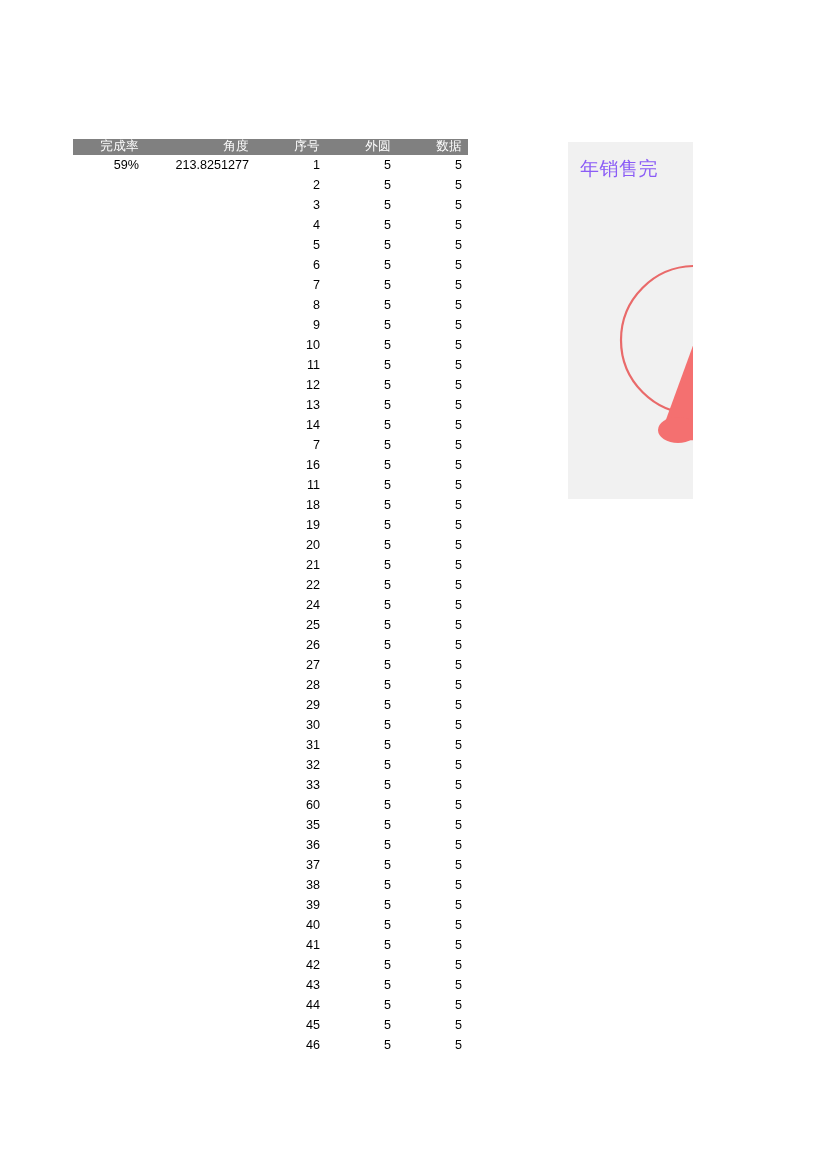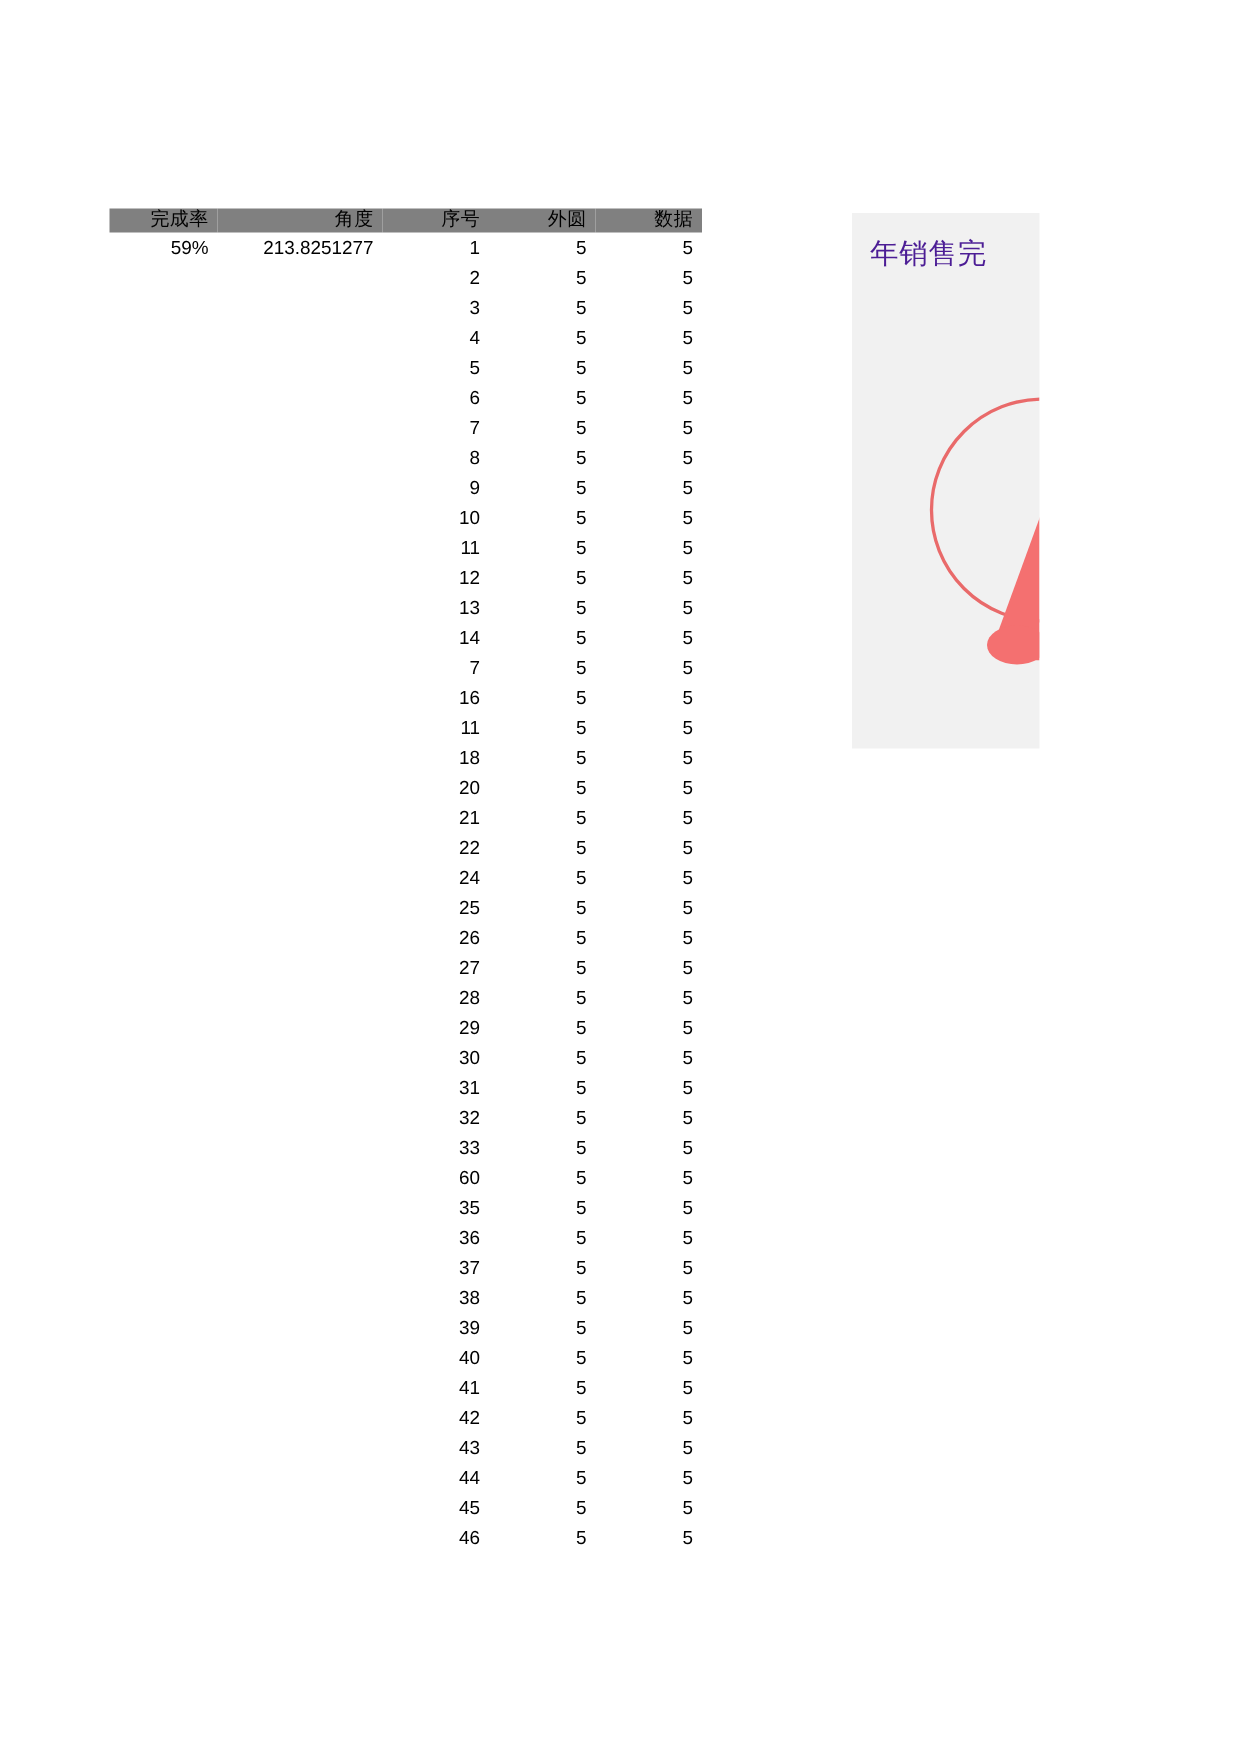--- a/index.html
+++ b/index.html
@@ -33,21 +33,21 @@
   }
 
   table.grid col.c-rate  { width: 72px; }
   table.grid col.c-angle { width: 110px; }
   table.grid col.c-seq   { width: 71px; }
   table.grid col.c-outer { width: 71px; }
   table.grid col.c-data  { width: 71px; }
 
   table.grid thead th {
     background: #808080;
-    color: #000000;
+    color: #ffffff;
     font-weight: normal;
     font-size: 12.6px;
     text-align: right;
     padding: 0 6px 1px 0;
     height: 15px;
     line-height: 15px;
     white-space: nowrap;
     letter-spacing: 0.3px;
     margin-left: 36px;
   }
@@ -71,21 +71,21 @@
     height: 357px;
     background: #F1F1F1;
     overflow: hidden;
   }
 
   #chart-title {
     position: absolute;
     left: 12px;
     top: 14px;
     font-size: 19px;
-    color: #4c1d95;
+    color: #8b5cf6;
     white-space: nowrap;
     letter-spacing: 0.5px;
     text-align: center;
   }
 
   #chart-plot {
     position: absolute;
     left: 0;
     top: 0;
     width: 125px;
@@ -236,20 +236,27 @@
         <tr>
           <td></td>
           <td></td>
           <td>18</td>
           <td>5</td>
           <td>5</td>
         </tr>
         <tr>
           <td></td>
           <td></td>
+          <td>19</td>
+          <td>5</td>
+          <td>5</td>
+        </tr>
+        <tr>
+          <td></td>
+          <td></td>
           <td>20</td>
           <td>5</td>
           <td>5</td>
         </tr>
         <tr>
           <td></td>
           <td></td>
           <td>21</td>
           <td>5</td>
           <td>5</td>

